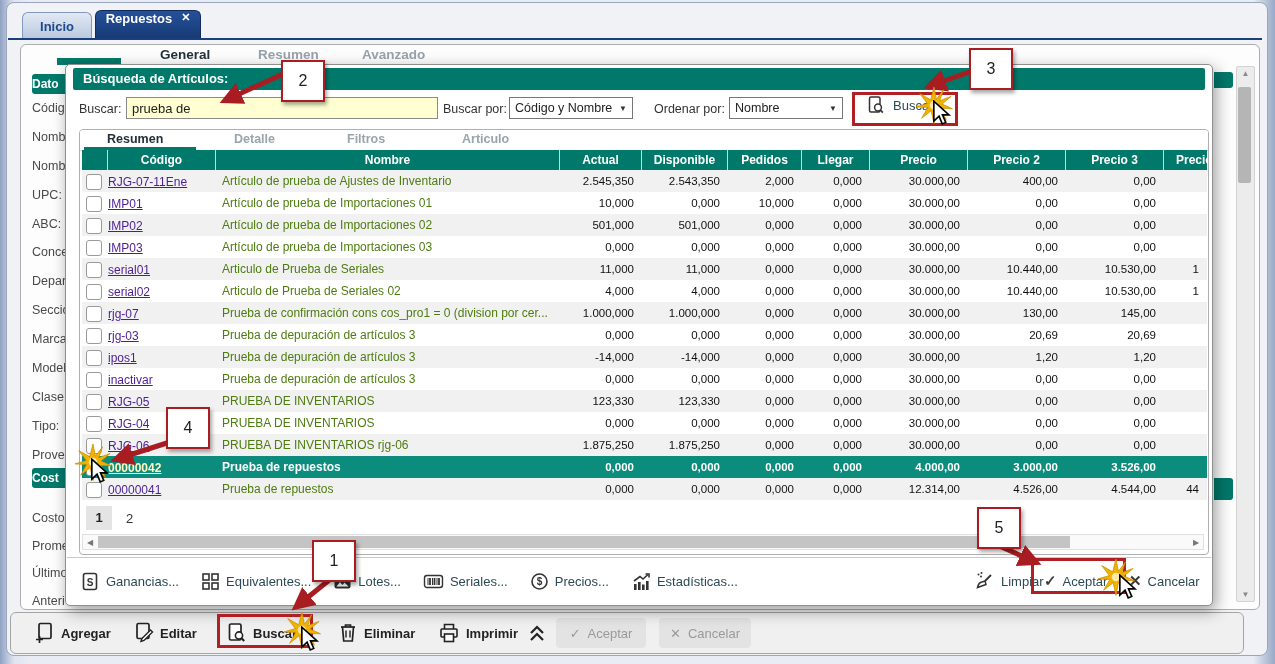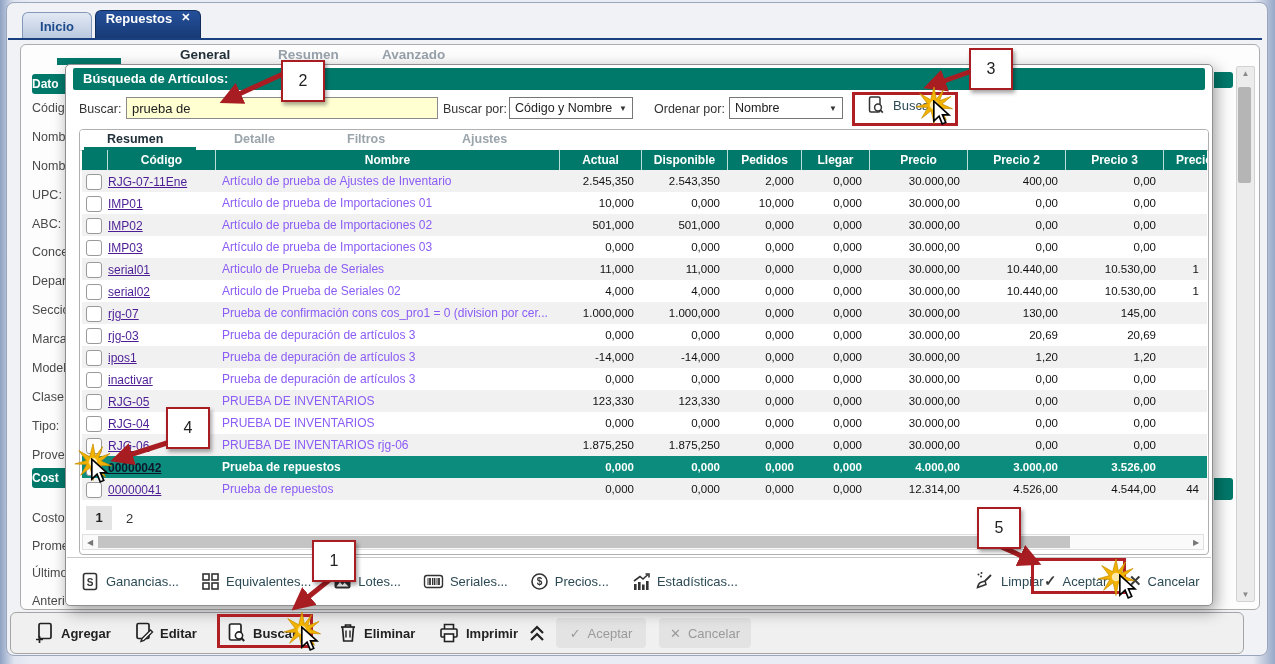--- a/index.html
+++ b/index.html
@@ -15,21 +15,21 @@
   .tab-inicio{left:22px;top:12px;width:68px;height:26px;background:linear-gradient(#e2e9f4,#b9c7de);
     border:1px solid #8398ba;border-bottom:none;border-radius:6px 6px 0 0;color:#1c4a8a;font-weight:bold;
     font-size:13px;display:flex;align-items:center;justify-content:center;}
   .tab-repuestos{left:95px;top:10px;width:104px;height:28px;background:linear-gradient(#24509b,#173a74);
     border:1px solid #122c5a;border-bottom:none;border-radius:6px 6px 0 0;color:#fff;font-weight:bold;
     font-size:13px;display:flex;align-items:flex-start;justify-content:center;gap:9px;}
   .tab-close{font-size:11px;font-weight:bold;cursor:default;}
   .tabline{left:8px;top:38px;width:1254px;height:2px;background:#1a4080;}
   
   .form-panel{left:20px;top:44px;width:1238px;height:564px;background:#fdfdfe;border:1px solid #adadad;border-radius:6px;}
-  .form-tab{top:47px;font-size:13.5px;font-weight:bold;color:#98a2ab;margin-left:20px;}
+  .form-tab{top:47px;font-size:13.5px;font-weight:bold;color:#98a2ab;}
   .form-tab.active{color:#22313a;}
   .teal-underline-frag{left:57px;top:58px;width:64px;height:7px;background:#00796b;}
   .badge{width:46px;height:20px;background:#00796b;border-radius:3px;color:#fff;font-size:12px;font-weight:bold;
     line-height:20px;padding-left:0;box-sizing:border-box;overflow:hidden;white-space:nowrap;}
   .side-col{left:32px;width:33px;overflow:hidden;display:flex;flex-direction:column;}
   .side-label{height:28.9px;line-height:28.9px;font-size:12.5px;color:#4a4a4a;white-space:nowrap;}
   .side-col2 .side-label{height:27.7px;line-height:27.7px;}
   
   .vscroll{left:1236px;top:66px;width:17px;height:534px;background:#ececec;border:1px solid #d2d2d2;border-radius:2px;}
   .vscroll .arr{position:absolute;left:0;width:100%;text-align:center;font-size:8px;color:#8a8a8a;}
@@ -60,22 +60,22 @@
   .thead>div:last-child{border-right:none;text-align:left;padding-left:12px;}
   .tbody{position:absolute;left:2px;top:40px;width:1125px;}
   .trow{display:flex;height:22px;align-items:center;background:#fff;}
   .trow.odd{background:#f1f1f1;}
   .trow.selected{background:#0b8c7c;color:#fff;font-weight:bold;}
   .trow>div{box-sizing:border-box;overflow:hidden;white-space:nowrap;}
   .c0{width:26px;}.c1{width:108px;}.c2{width:344px;}.c3{width:82px;}.c4{width:86px;}.c5{width:74px;}
   .c6{width:68px;}.c7{width:98px;}.c8{width:98px;}.c9{width:98px;}.c10{width:43px;}
   .cb{display:inline-block;width:14px;height:14px;background:#fff;border:1px solid #9a9a9a;border-radius:3px;margin-left:4px;vertical-align:middle;}
   .code{font-size:12px;color:#4c1d95;text-decoration:underline;}
-  .trow.selected .code{color:#0f172a;}
-  .name{font-size:12px;color:#8b5cf6;padding-left:6px;}
+  .trow.selected .code{color:#fef9c3;}
+  .name{font-size:12px;color:#4d7c0f;padding-left:6px;}
   .trow.selected .name{color:#fff;}
   .num{font-size:11.5px;color:#111;text-align:right;padding-right:8px;}
   .trow.selected .num{color:#fff;}
   .pager{position:absolute;left:6px;top:376px;display:flex;align-items:center;gap:14px;}
   .page-active{width:26px;height:24px;background:#e4e4e4;text-align:center;line-height:24px;font-weight:bold;font-size:13px;color:#222;}
   .page-n{font-size:13px;color:#333;}
   .hscroll{position:absolute;left:2px;top:404px;width:1122px;height:16px;background:#fafafa;border:1px solid #e0e0e0;box-sizing:border-box;}
   .hscroll .arr{position:absolute;top:0;height:100%;width:14px;text-align:center;font-size:8px;color:#777;line-height:15px;}
   .hscroll .thumb{position:absolute;left:15px;top:1px;height:12px;width:972px;background:#c4c4c4;}
   
@@ -174,21 +174,21 @@
         </svg>
     </span>
     <span>Buscar</span>
   </div>
 
   <div class="abs inner">
     <div class="dlg-tabs">
       <div class="dlg-tab active" style="left:27px;">Resumen</div>
       <div class="dlg-tab" style="left:154px;">Detalle</div>
       <div class="dlg-tab" style="left:267px;">Filtros</div>
-      <div class="dlg-tab" style="left:382px;">Ajustes</div>
+      <div class="dlg-tab" style="left:382px;">Articulo</div>
       <div class="dlg-tab-underline"></div>
     </div>
     <div class="thead">
       <div class="c0"></div>
       <div class="c1">Código</div>
       <div class="c2">Nombre</div>
       <div class="c3">Actual</div>
       <div class="c4">Disponible</div>
       <div class="c5">Pedidos</div>
       <div class="c6">Llegar</div>

